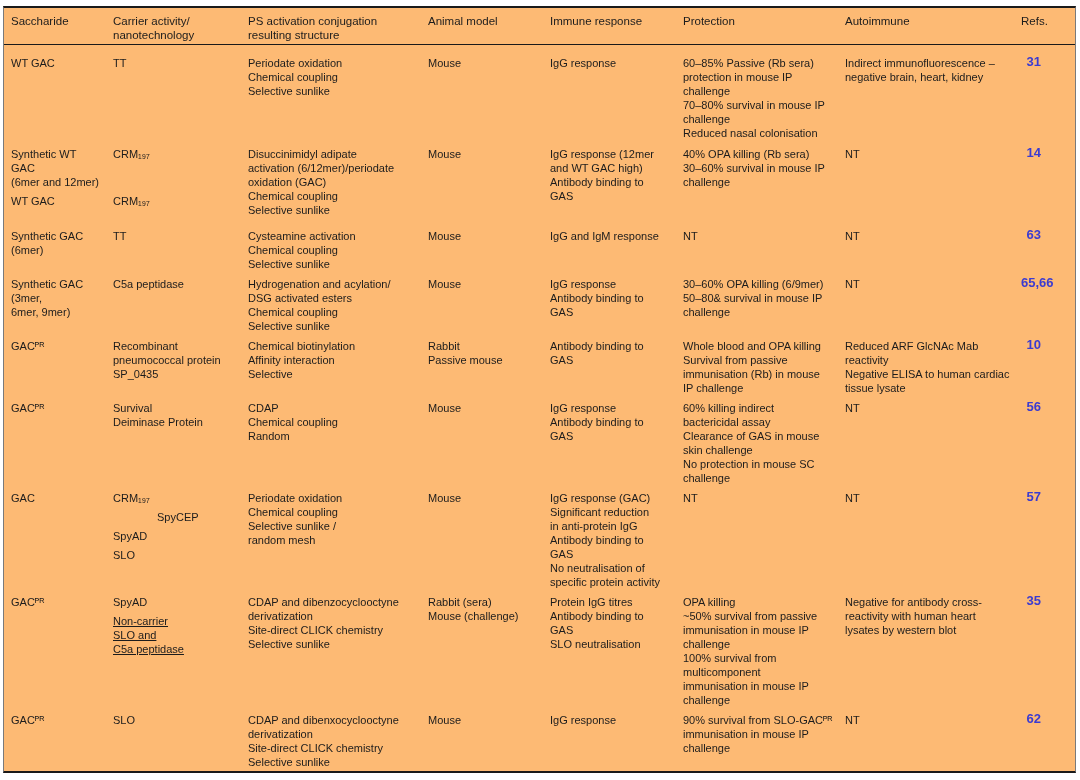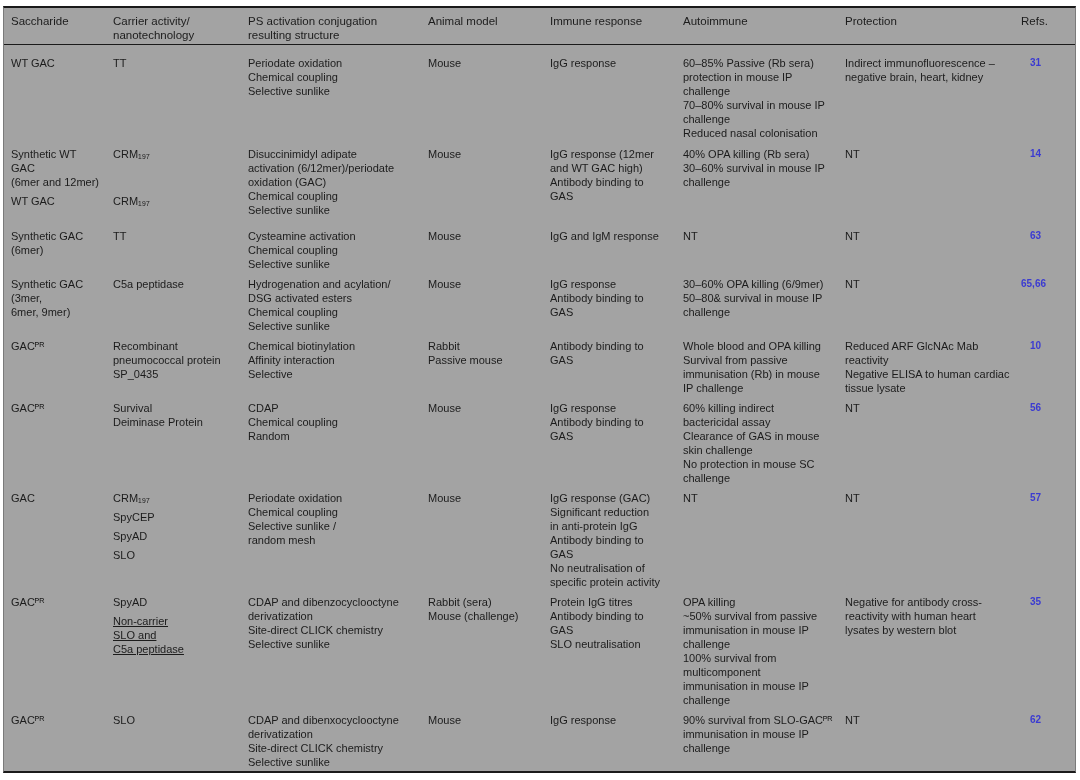--- a/index.html
+++ b/index.html
@@ -7,21 +7,21 @@
     width:1080px;height:780px;background:#ffffff;
     font-family:"Liberation Sans","DejaVu Sans",sans-serif;
     color:var(--text-color,#1c1c1c);
     -webkit-text-size-adjust:none;
   }
   .page{position:relative;width:1080px;height:780px;background:#fff;overflow:hidden;}
   .table-frame{
     position:absolute;left:3px;right:4px;top:6px;bottom:7px;
     border-left:1px solid #7a7a7a;border-right:1px solid #7a7a7a;
     border-top:2.5px solid #1a1a1a;border-bottom:2.5px solid #1a1a1a;
-    background:#a3a3a3;
+    background:#fdba74;
     display:flex;flex-direction:column;
   }
   .grid-row{
     display:grid;
     grid-template-columns:102px 135px 180px 122px 133px 162px 176px 1fr;
     padding-left:7px;
     box-sizing:border-box;
   }
   .thead{
     min-height:37px;
@@ -48,42 +48,42 @@
   .trow:nth-child(3){min-height:48px;}
   .trow:nth-child(4){min-height:62px;}
   .trow:nth-child(5){min-height:62px;}
   .trow:nth-child(6){min-height:90px;}
   .trow:nth-child(7){min-height:104px;}
   .trow:nth-child(8){min-height:118px;}
   .trow:nth-child(9){min-height:62px;}
   .block{white-space:pre-line;}
   .ref-link{
     color:var(--ref-color,#3b3bd1);
-    font-size:10px;line-height:12px;font-weight:600;
+    font-size:13px;line-height:12px;font-weight:600;
     cursor:pointer;
     position:relative;top:-1px;
     display:inline-block;
   }
 </style>
 </head>
 <body>
 
 <div class="page">
   <div class="table-frame">
 
     <div class="grid-row thead">
       <div class="hcell">Saccharide</div>
       <div class="hcell">Carrier activity/
 nanotechnology</div>
       <div class="hcell">PS activation conjugation
 resulting structure</div>
       <div class="hcell">Animal model</div>
       <div class="hcell">Immune response</div>
+      <div class="hcell">Protection</div>
       <div class="hcell">Autoimmune</div>
-      <div class="hcell">Protection</div>
       <div class="hcell refs">Refs.</div>
     </div>
 
     <div class="tbody">
         <div class="grid-row trow">
           <div class="cell">WT GAC</div>
           <div class="cell">TT</div>
           <div class="cell">Periodate oxidation
 Chemical coupling
 Selective sunlike</div>
@@ -189,21 +189,21 @@
 bactericidal assay
 Clearance of GAS in mouse
 skin challenge
 No protection in mouse SC
 challenge</div>
           <div class="cell">NT</div>
           <div class="cell refs"><span class="ref-link">56</span></div>
         </div>
         <div class="grid-row trow">
           <div class="cell">GAC</div>
-          <div class="cell"><div class="block">CRM₁₉₇</div><div class="block" style="margin-top: 5px;">SpyCEP</div><div class="block" style="margin-top: 5px;">SpyAD</div><div class="block" style="margin-top: 5px;">SLO</div></div>
+          <div class="cell"><div class="block">CRM₁₉₇</div><div class="block" style="margin-top: 5px; margin-left: 44px;">SpyCEP</div><div class="block" style="margin-top: 5px;">SpyAD</div><div class="block" style="margin-top: 5px;">SLO</div></div>
           <div class="cell">Periodate oxidation
 Chemical coupling
 Selective sunlike /
 random mesh</div>
           <div class="cell">Mouse</div>
           <div class="cell">IgG response (GAC)
 Significant reduction
 in anti-protein IgG
 Antibody binding to
 GAS

